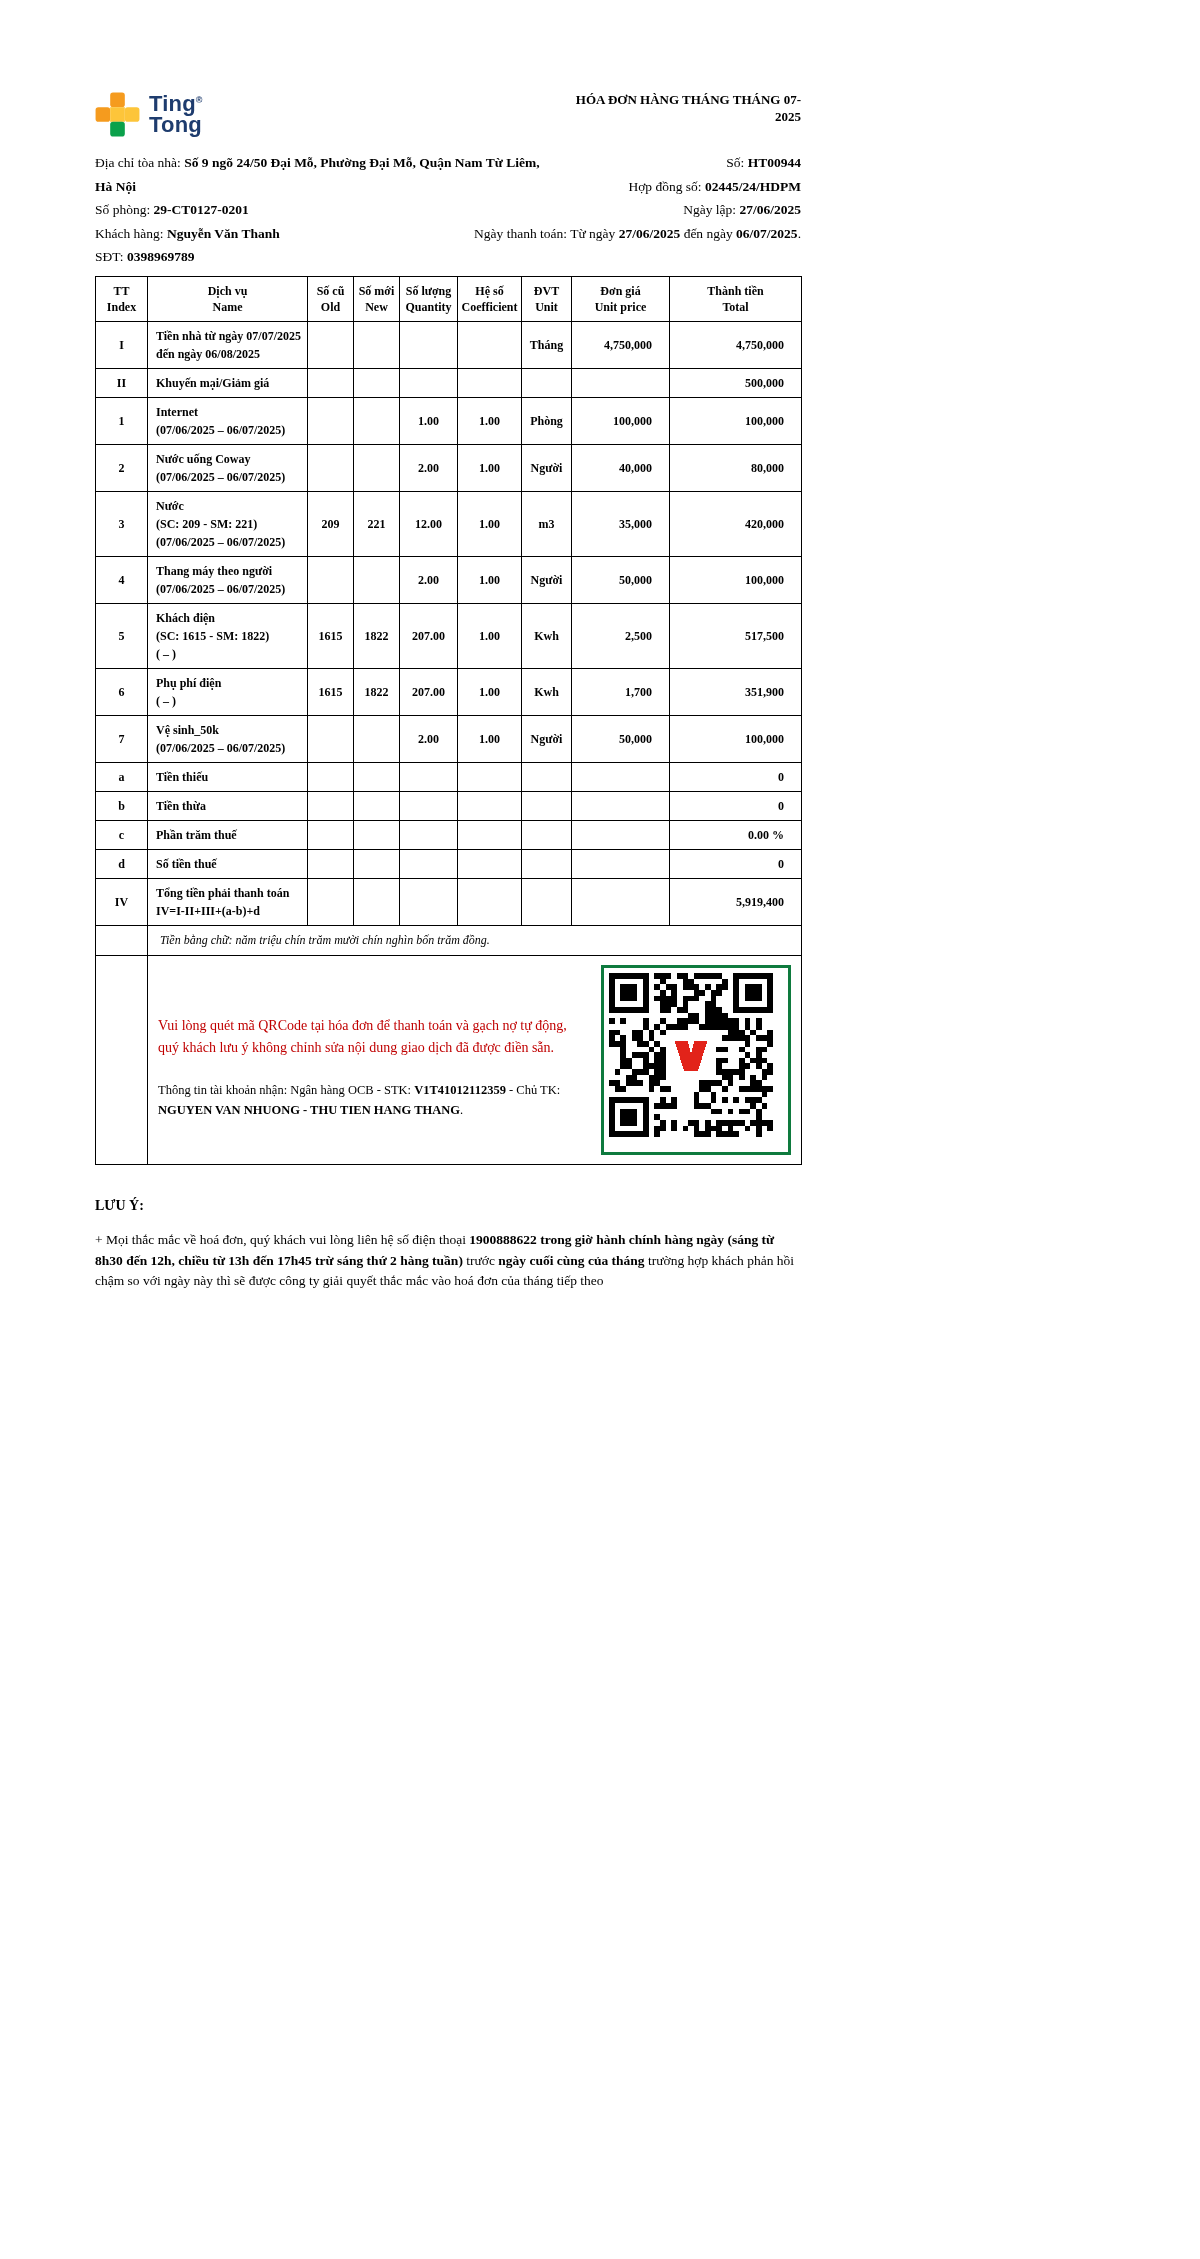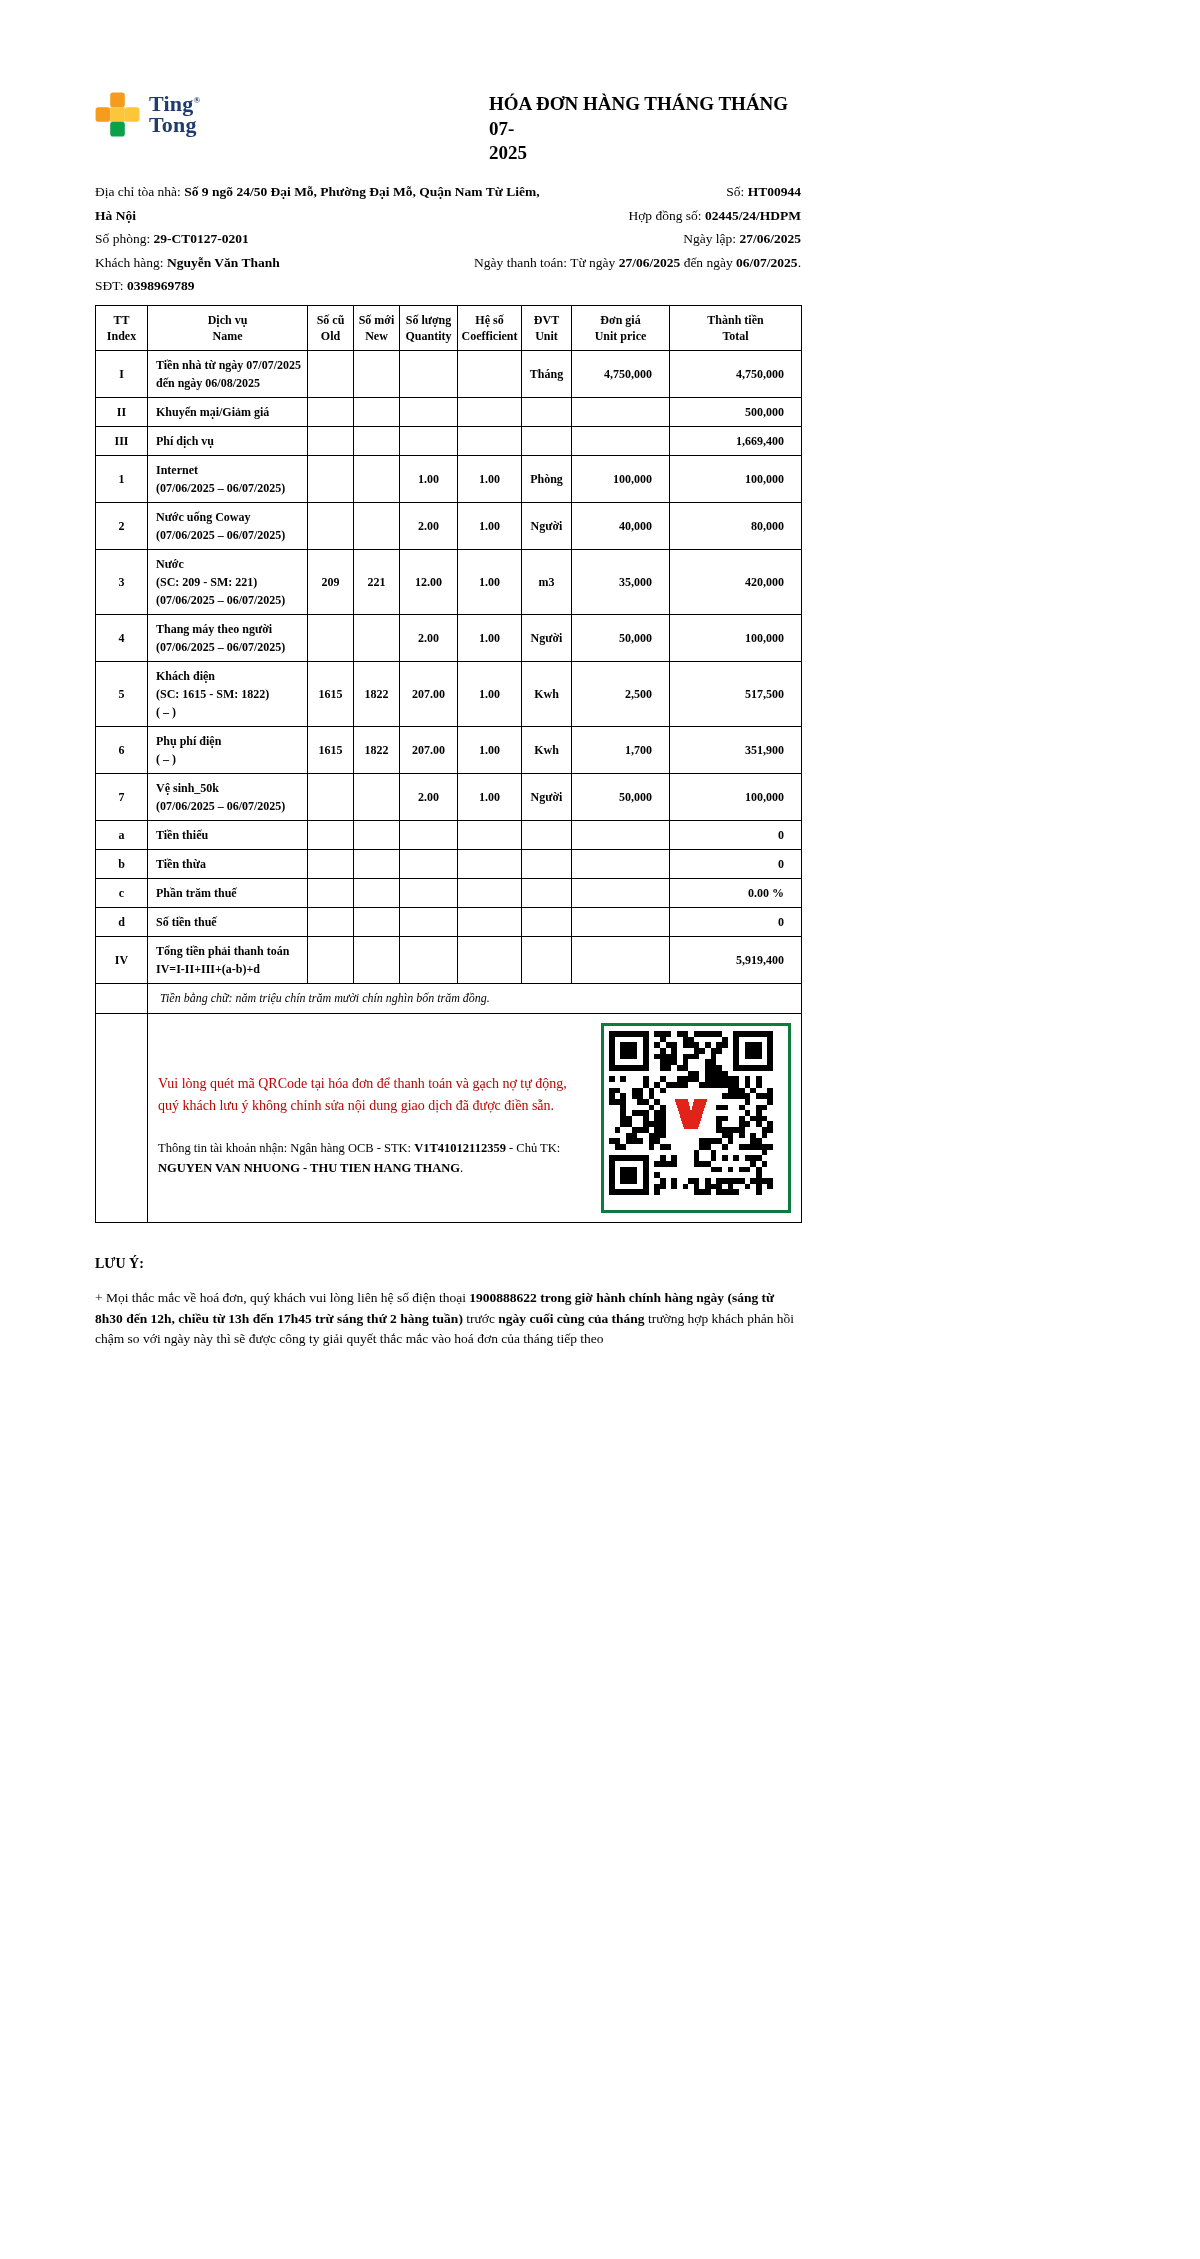--- a/index.html
+++ b/index.html
@@ -9,29 +9,29 @@
     font-family: "Liberation Serif", "DejaVu Serif", serif;
     position: relative; overflow: hidden;
   }
   .b { font-weight: bold; }
   .content { position: absolute; left: 95px; top: 92px; width: 706px; }
 
   
   .header-row { display: flex; justify-content: space-between; align-items: flex-start; }
   .logo { display: flex; align-items: center; gap: 9px; }
   .logo-text {
-    font-family: Liberation Serif, serif;
+    font-family: Liberation Sans, sans-serif;
     font-weight: bold; color: var(--brand-navy, #1e3c6e);
     font-size: 22px; line-height: 0.95; letter-spacing: .2px;
   }
   .logo-text sup { font-size: 9px; }
   .sq-o { fill: var(--brand-orange, #f59b1e); }
   .sq-y { fill: var(--brand-yellow, #fdc53a); }
   .sq-g { fill: var(--brand-green, #0ba14b); }
-  .title { width: 312px; text-align: left; font-weight: bold; font-size: 19px; line-height: 1.3; }
+  .title { width: 312px; text-align: right; font-weight: bold; font-size: 13px; line-height: 1.3; }
 
   
   .info { position: relative; margin-top: 14px; font-size: 13.5px; height: 116px; }
   .info-left  { position: absolute; left: 0; top: 0; width: 448px; }
   .info-right { position: absolute; right: 0; top: 0; width: 345px; text-align: right; }
   .info-line { line-height: 23.5px; }
 
   
   table.inv { border-collapse: collapse; width: 706px; margin-top: 9px; table-layout: fixed; font-size: 12px; }
   table.inv th, table.inv td { border: 1px solid #000; font-weight: bold; padding: 5px 4px; vertical-align: middle; word-wrap: break-word; }
@@ -168,33 +168,20 @@
           <td class="l">
             <div>Khuyến mại/Giảm giá</div>
           </td>
           <td class="c"></td>
           <td class="c"></td>
           <td class="c"></td>
           <td class="c"></td>
           <td class="c"></td>
           <td class="r"></td>
           <td class="r">500,000</td>
-        </tr>
-        <tr>
-          <td class="c">III</td>
-          <td class="l">
-            <div>Phí dịch vụ</div>
-          </td>
-          <td class="c"></td>
-          <td class="c"></td>
-          <td class="c"></td>
-          <td class="c"></td>
-          <td class="c"></td>
-          <td class="r"></td>
-          <td class="r">1,669,400</td>
         </tr>
         <tr>
           <td class="c">1</td>
           <td class="l">
             <div>Internet</div>
             <div>(07/06/2025 – 06/07/2025)</div>
           </td>
           <td class="c"></td>
           <td class="c"></td>
           <td class="c">1.00</td>

